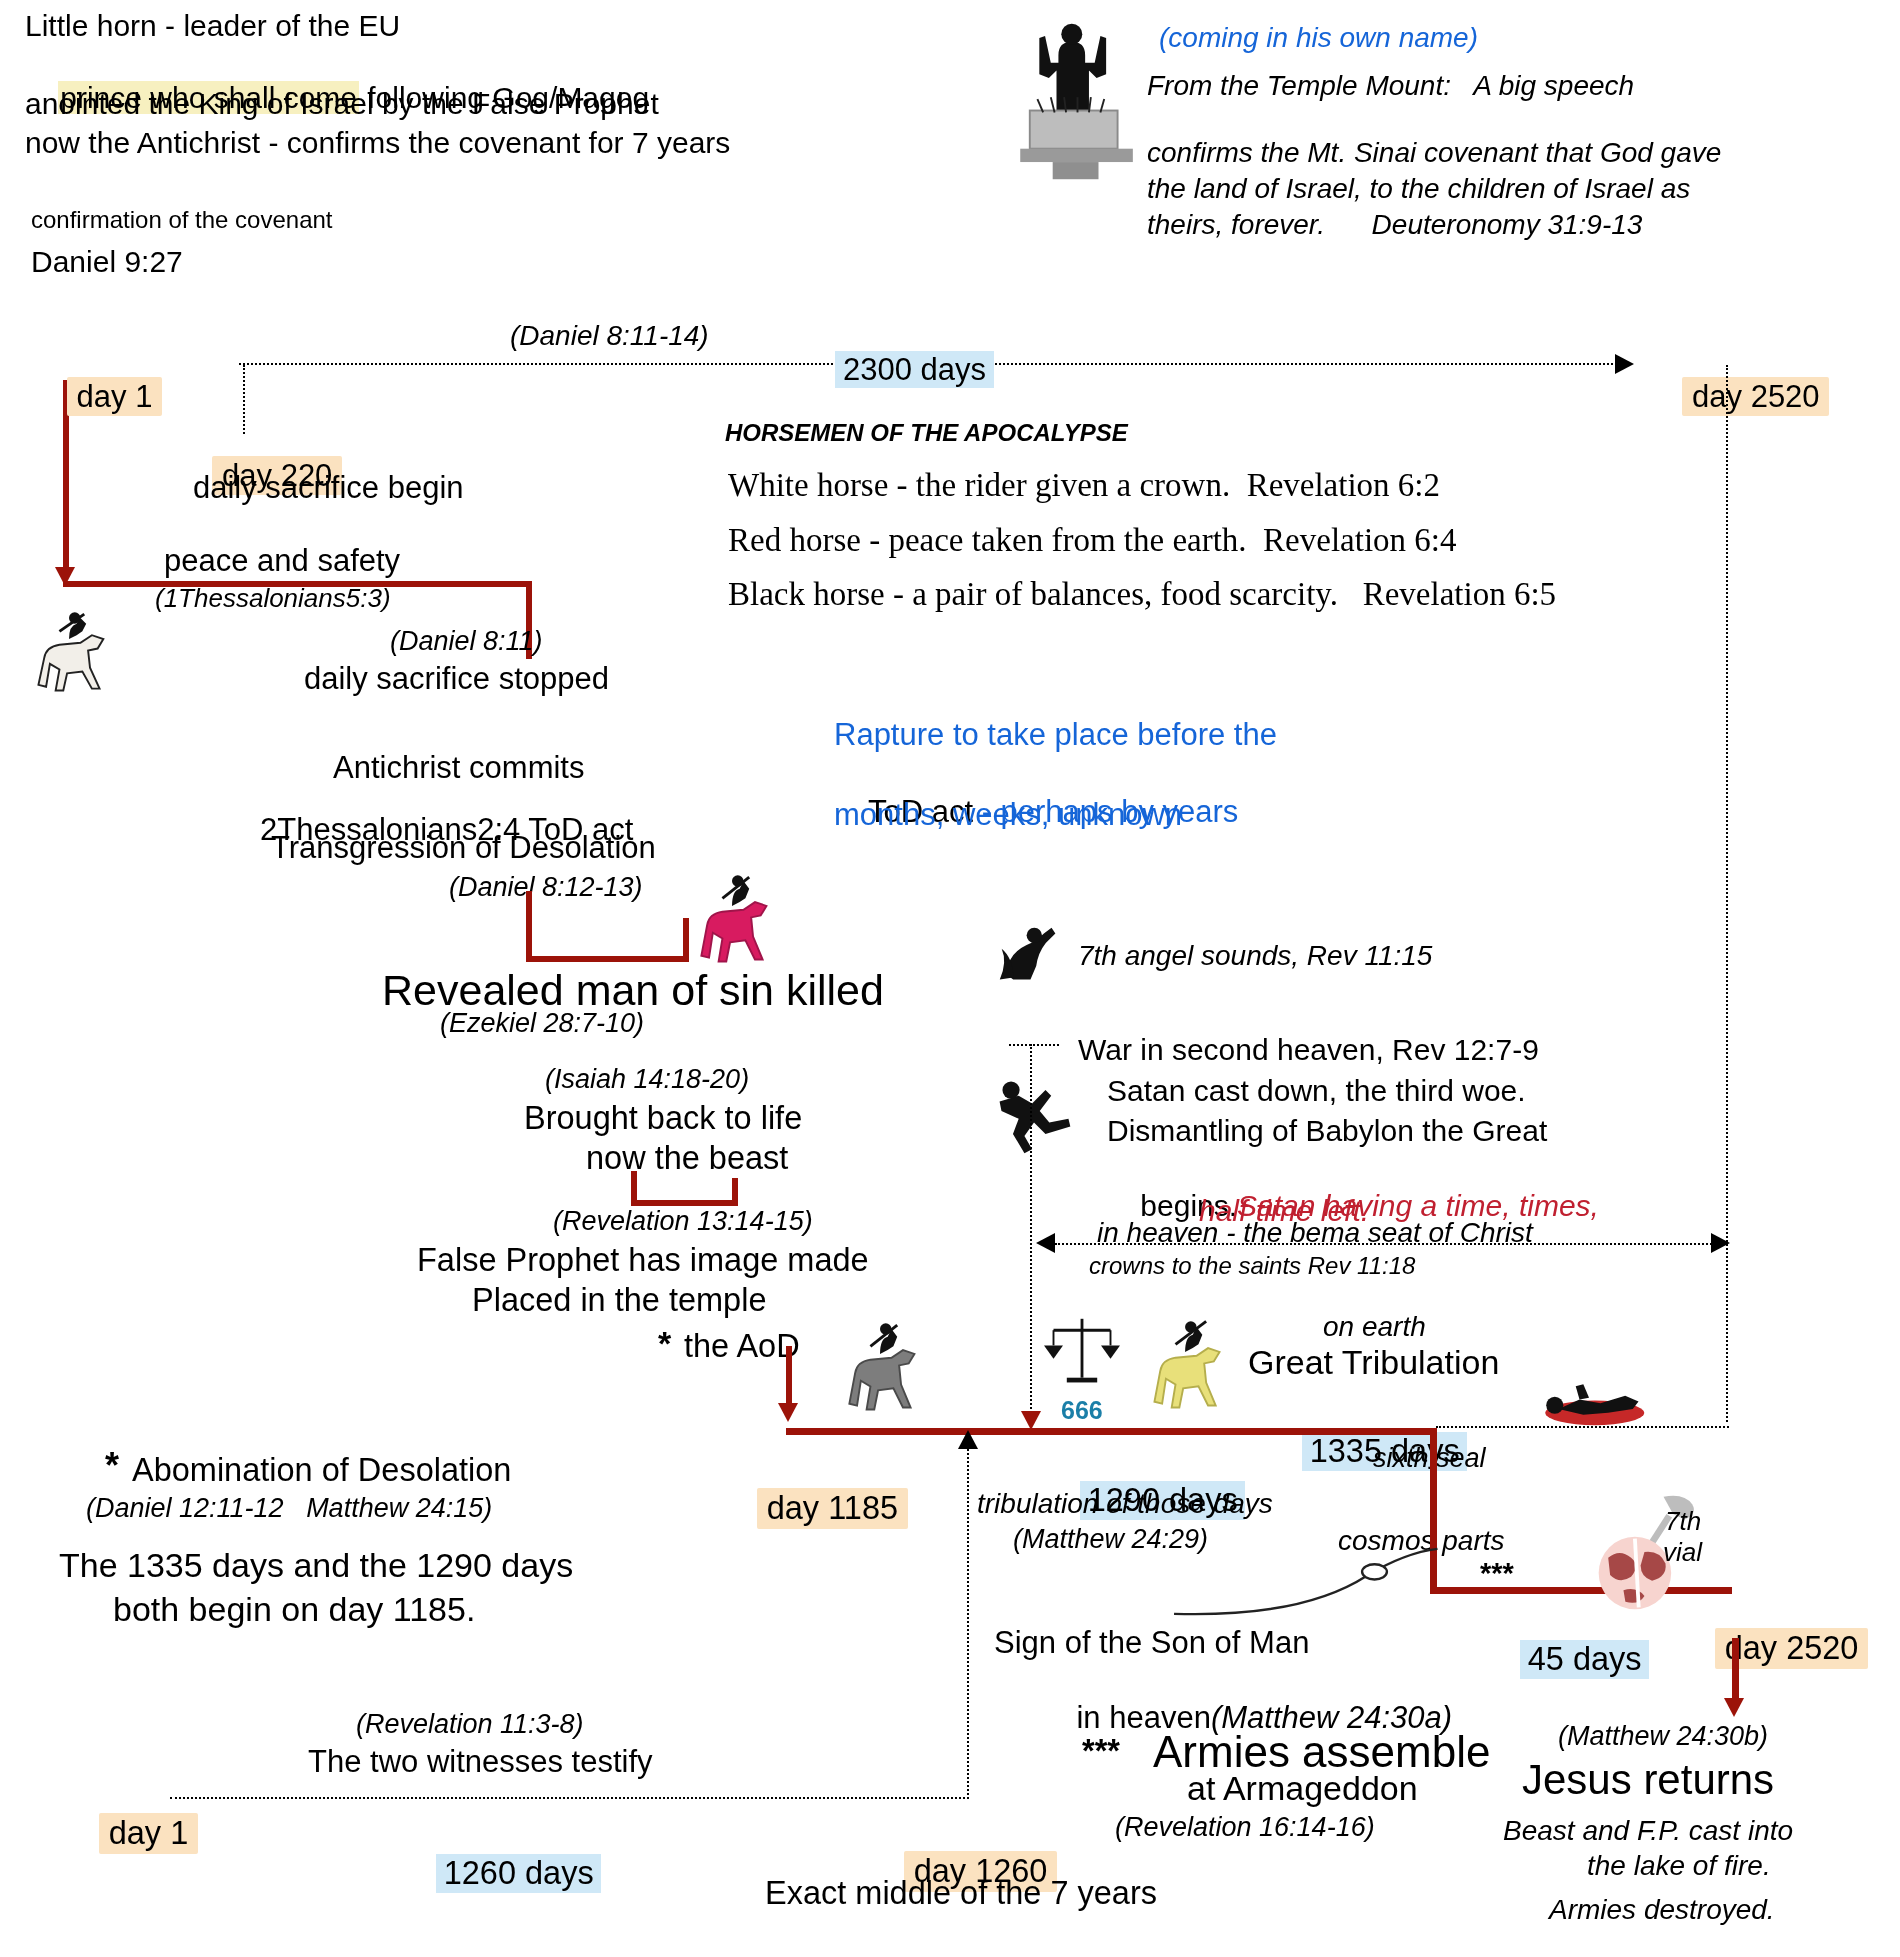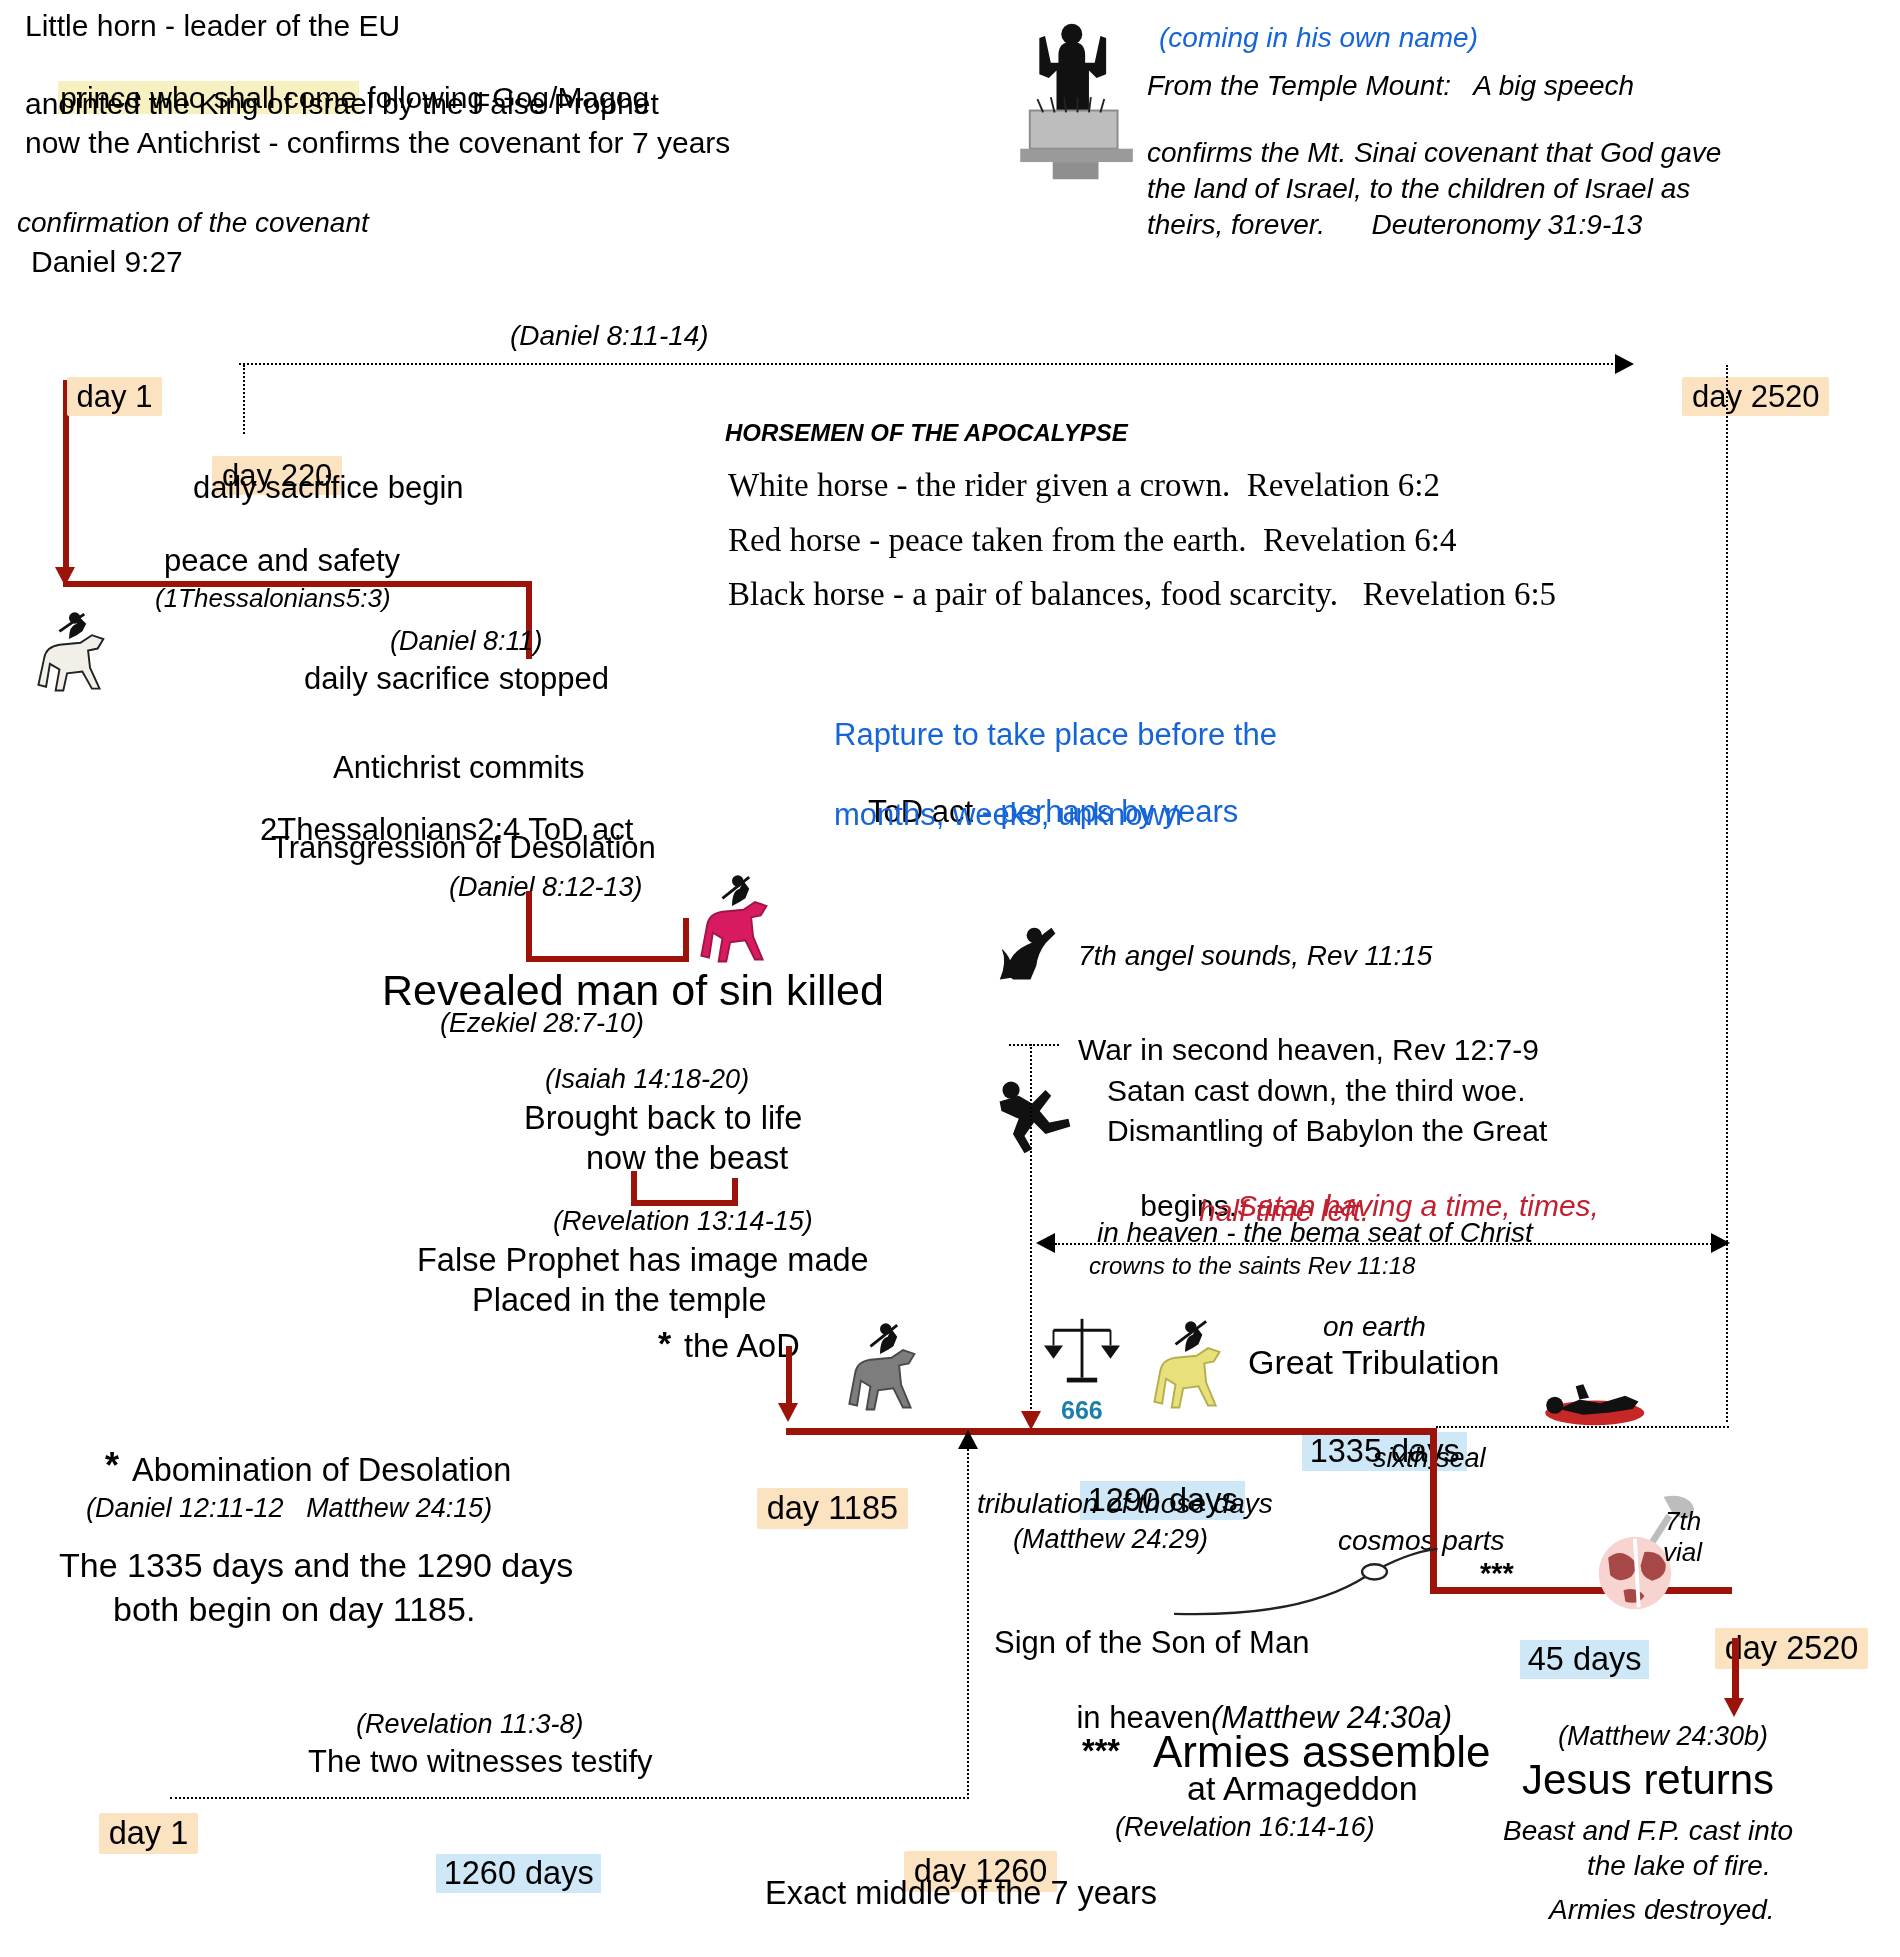--- a/index.html
+++ b/index.html
@@ -95,21 +95,21 @@
   <div class="t sans" style="left:25px; top:7.6px; font-size:30px;">Little horn - leader of the EU</div>
 
   <div class="t sans" style="left:25px; top:45px; font-size:30px;">
     <span class="hl-yellow">prince who shall come</span><span> following Gog/Magog</span>
   </div>
 
   <div class="t sans" style="left:25px; top:86px; font-size:30px;">anointed the King of Israel by the False Prophet</div>
 
   <div class="t sans" style="left:25px; top:125px; font-size:30px;">now the Antichrist - confirms the covenant for 7 years</div>
 
-  <div class="t sans" style="left:17px; top:206px; font-size:28px;font-style:italic;">confirmation of the covenant</div>
+  <div class="t sans" style="left:31px; top:206px; font-size:24px;">confirmation of the covenant</div>
   <div class="t sans" style="left:31px; top:244px; font-size:30px;">Daniel 9:27</div>
 
   <div class="fig" style="left:1001px; top:17px; width:153px; height:167px;">
     <svg width="153" height="167" viewBox="0 0 160 175">
 
       <path d="M40 60 L40 22 L46 20 L52 48 L60 48 L60 40 Q60 26 74 26 Q88 26 88 40 L88 48 L98 48 L104 20 L110 22 L110 60 L100 64 L92 56 L92 98 L58 98 L58 56 L50 64 Z" fill="#111111"></path>
       <circle cx="74" cy="18" r="11" fill="#111111"></circle>
 
       <rect x="30" y="98" width="92" height="40" fill="#bdbdbd"></rect>
       <rect x="30" y="98" width="92" height="40" fill="none" stroke="#8a8a8a" stroke-width="2"></rect>
@@ -137,20 +137,23 @@
   <div class="arrow-down" style="left:55px; top:567px;"></div>
 
   <div class="t sans" style="left:32.5px; top:342px; font-size:31px;">
     <span class="hl-tan">day 1</span>
   </div>
 
   <div class="doth" style="left:239px; top:363px; width:1386px;"></div>
   <div class="arrow-right" style="left:1615px; top:354px;"></div>
 
   <div class="t sans ital" style="left:510px; top:319px; font-size:28px;">(Daniel 8:11-14)</div>
+  <div class="t sans" style="left:801px; top:315px; font-size:31px;">
+    <span class="hl-blue">2300 days</span>
+  </div>
   <div class="t sans" style="left:1648px; top:342px; font-size:31px;">
     <span class="hl-tan">day 2520</span>
   </div>
 
   <div class="dotv" style="left:243px; top:365px; height:69px;"></div>
   <div class="t sans" style="left:178px; top:421px; font-size:31px;">
     <span class="hl-tan">day 220</span>
   </div>
   <div class="t sans" style="left:193px; top:470px; font-size:31px;">daily sacrifice begin</div>
 

